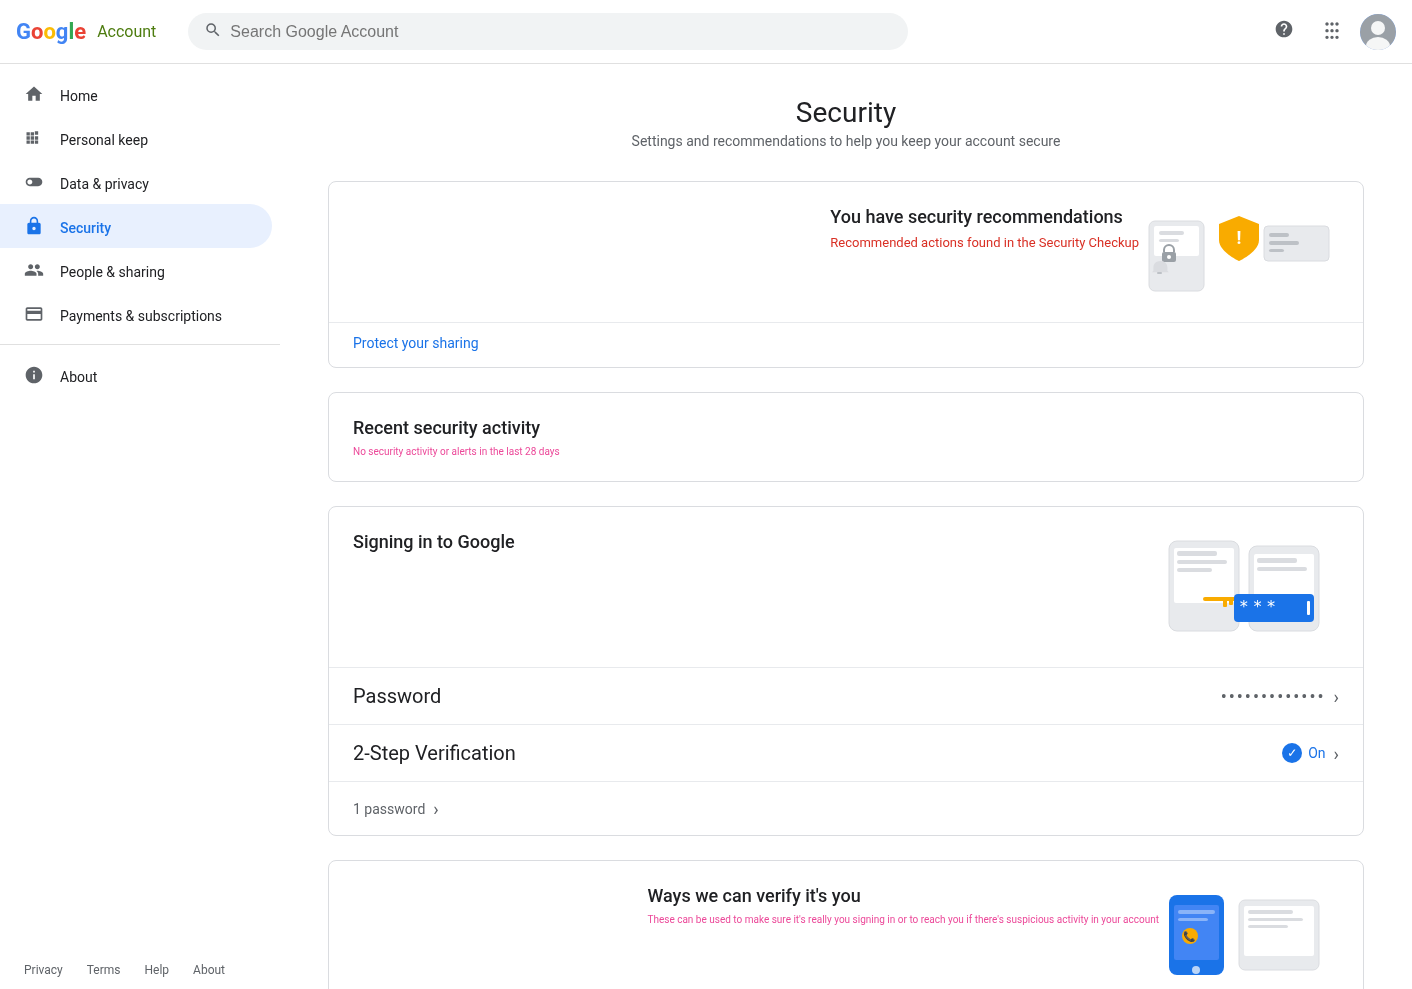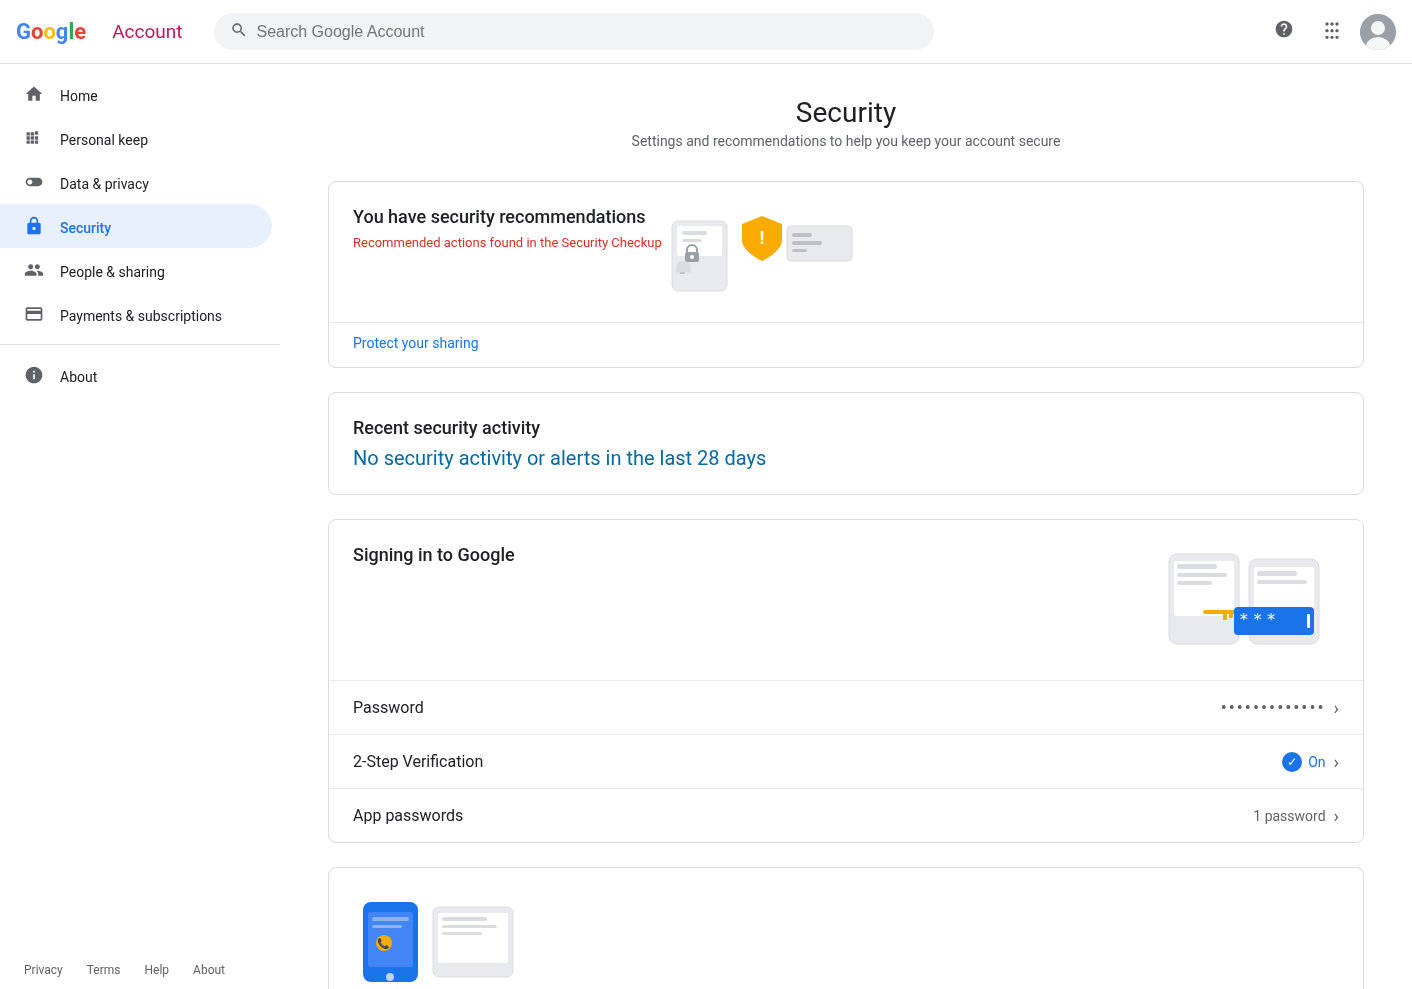--- a/index.html
+++ b/index.html
@@ -30,23 +30,23 @@
       align-items: center;
       gap: 0;
     }
     .logo-g { color: #4285F4; font-size: 22px; font-weight: 700; }
     .logo-o1 { color: #EA4335; font-size: 22px; font-weight: 700; }
     .logo-o2 { color: #FBBC05; font-size: 22px; font-weight: 700; }
     .logo-g2 { color: #4285F4; font-size: 22px; font-weight: 700; }
     .logo-l { color: #34A853; font-size: 22px; font-weight: 700; }
     .logo-e { color: #EA4335; font-size: 22px; font-weight: 700; }
     .header-account-text {
-      font-size: 19px;
-      color: #be185d;
-      margin-left: 22px;
+      font-size: 16px;
+      color: #4d7c0f;
+      margin-left: 7px;
       font-weight: 400;
     }
     .header-search {
       flex: 1;
       max-width: 720px;
       margin: 0 16px;
     }
     .search-bar {
       display: flex;
       align-items: center;
@@ -199,29 +199,29 @@
       font-size: 18px;
       font-weight: 500;
       color: #202124;
       margin-bottom: 8px;
     }
     .card-subtitle {
       font-size: 13px;
       color: #d93025;
     }
     .card-desc {
-      font-size: 20px;
-      color: #0369a1;
+      font-size: 10px;
+      color: #ec4899;
     }
 
     
     .security-rec-card {
       display: flex;
       align-items: flex-start;
-      justify-content: flex-start;
+      justify-content: flex-end;
     }
     .security-rec-illustration {
       width: 200px;
       flex-shrink: 0;
       display: flex;
       align-items: center;
       justify-content: center;
       height: 100px;
     }
     .card-link-row {
@@ -248,21 +248,21 @@
       height: 120px;
     }
     .card-row {
       display: flex;
       align-items: center;
       padding: 16px 24px;
       border-top: 1px solid #e8eaed;
       cursor: pointer;
     }
     .card-row-label {
-      font-size: 16px;
+      font-size: 20px;
       color: #202124;
       flex: 1;
     }
     .card-row-value {
       font-size: 14px;
       color: #5f6368;
       margin-right: 8px;
       display: flex;
       align-items: center;
       gap: 6px;
@@ -534,29 +534,32 @@
           <span class="on-badge">
             <span class="check-circle">✓</span>
             <span>On</span>
           </span>
         </span>
         <span class="chevron-icon">›</span>
 
       </div>
 
       <div class="card-row" style="position:relative;">
-        <span class="card-row-label">App passwords</span>
         <span class="card-row-value">1 password</span>
         <span class="chevron-icon">›</span>
 
       </div>
     </div>
 
     <div class="card">
       <div class="card-top security-rec-card">
+        <div>
+          <div class="card-title">Ways we can verify it's you</div>
+          <div class="card-desc">These can be used to make sure it's really you signing in or to reach you if there's suspicious activity in your account</div>
+        </div>
         <div class="ways-verify-illustration">
           <svg width="170" height="90" viewBox="0 0 170 90">
 
             <rect x="5" y="5" width="55" height="80" rx="8" fill="#1a73e8"></rect>
             <rect x="10" y="15" width="45" height="55" rx="2" fill="#4285F4"></rect>
             <circle cx="32" cy="80" r="4" fill="#fff" opacity="0.7"></circle>
 
             <rect x="14" y="20" width="37" height="4" rx="2" fill="#8ab4f8"></rect>
             <rect x="14" y="28" width="30" height="3" rx="2" fill="#8ab4f8"></rect>
 

